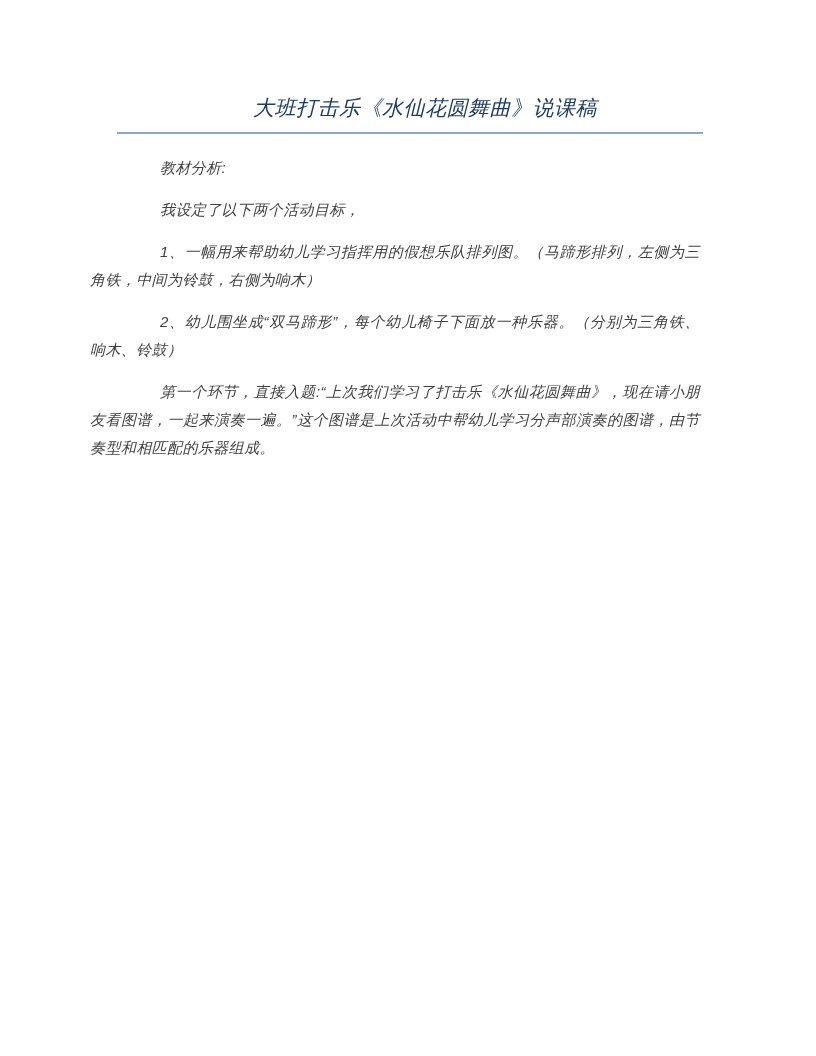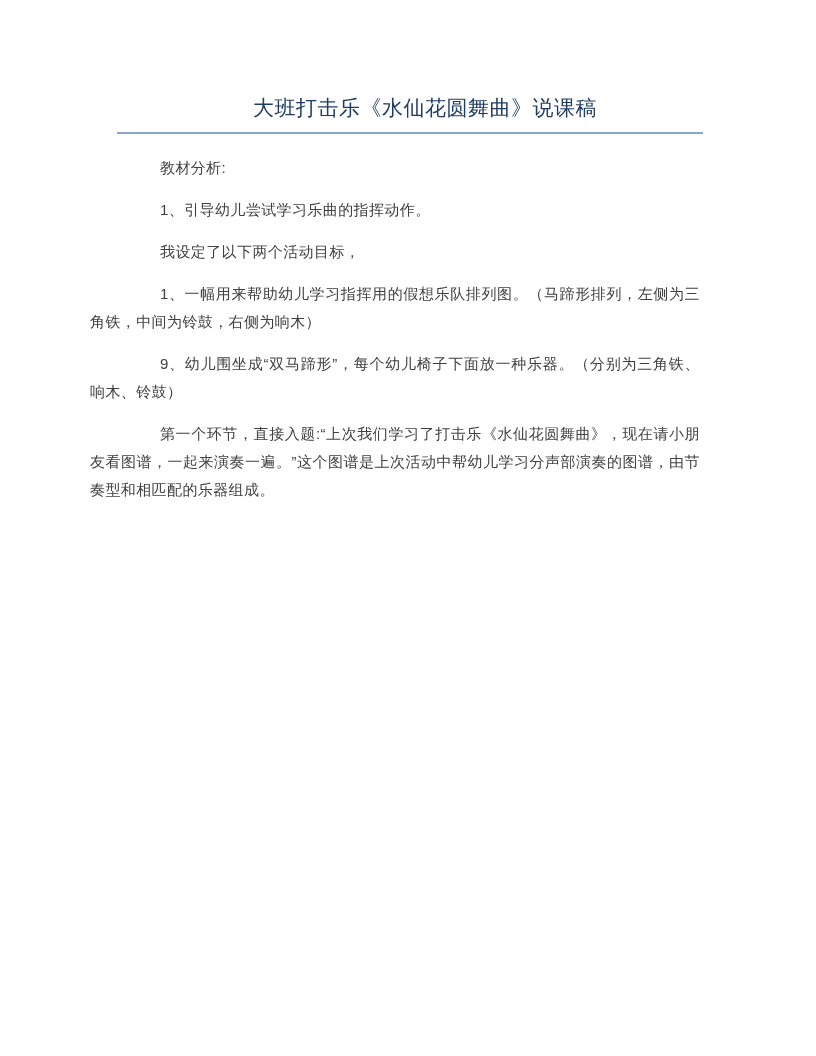--- a/index.html
+++ b/index.html
@@ -8,20 +8,21 @@
     background: #ffffff;
   }
   .page {
     position: relative;
     width: 816px;
     height: 953px;
     margin: 0 auto;
     background: #ffffff;
     overflow: hidden;
     font-family: "Liberation Sans", sans-serif;
+    font-style: italic;
   }
   .doc-title {
     margin: 95px 0 0 0;
     position: relative;
     left: 17px;
     text-align: center;
     font-size: 21px;
     line-height: 26px;
     font-weight: 400;
     color: #1f3c64;
@@ -52,28 +53,27 @@
 
   <h1 class="doc-title">大班打击乐《水仙花圆舞曲》说课稿</h1>
 
   <div class="title-rule"></div>
 
   <div class="doc-body">
     <p>教材分析:</p>
 
 
 
-    <p>1、引导幼儿尝试学习乐曲的指挥动作。</p>
 
 
     <p>我设定了以下两个活动目标，</p>
 
 
     <p>1、一幅用来帮助幼儿学习指挥用的假想乐队排列图。（马蹄形排列，左侧为三角铁，中间为铃鼓，右侧为响木）</p>
 
-    <p>9、幼儿围坐成“双马蹄形”，每个幼儿椅子下面放一种乐器。（分别为三角铁、响木、铃鼓）</p>
+    <p>2、幼儿围坐成“双马蹄形”，每个幼儿椅子下面放一种乐器。（分别为三角铁、响木、铃鼓）</p>
 
 
 
     <p>第一个环节，直接入题:“上次我们学习了打击乐《水仙花圆舞曲》，现在请小朋友看图谱，一起来演奏一遍。”这个图谱是上次活动中帮幼儿学习分声部演奏的图谱，由节奏型和相匹配的乐器组成。</p>
   </div>
 
 </div>
 
 </body></html>

